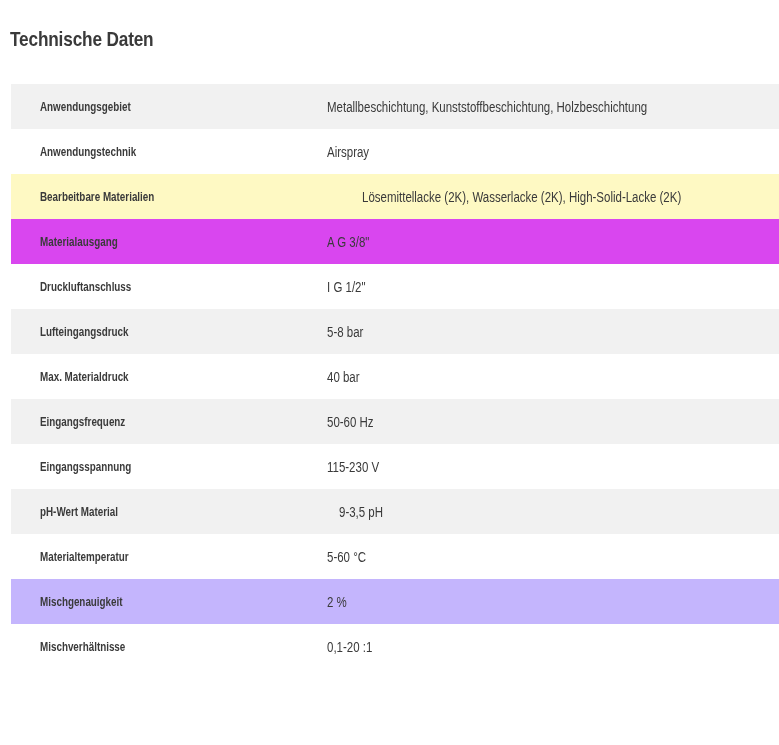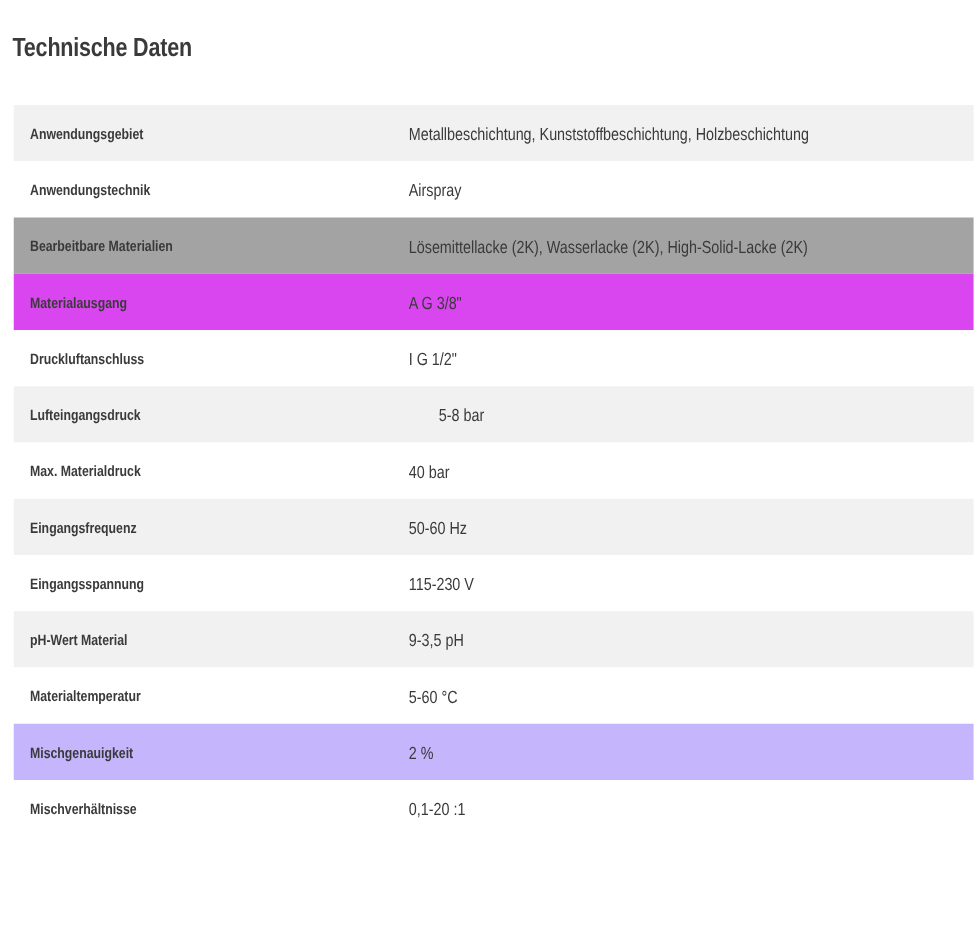--- a/index.html
+++ b/index.html
@@ -46,21 +46,21 @@
     background: #f1f1f1;
   }
   .cell {
     font-size: 12px;
     color: #3a3a3a;
     line-height: 1;
   }
   .cell.label {
     box-sizing: border-box;
     width: 316px;
-    padding-left: 13px;
+    padding-left: 29px;
     font-weight: bold;
     flex: 0 0 316px;
   }
   .cell.value {
     flex: 1 1 auto;
     font-size: 14px;
   }
 </style>
 </head>
 <body>
@@ -69,49 +69,49 @@
 
 <div class="spec-table">
     <div class="row alt" style="background: rgb(241, 241, 241);">
       <div class="cell label"><span class="squeeze">Anwendungsgebiet</span></div>
       <div class="cell value"><span class="squeeze">Metallbeschichtung, Kunststoffbeschichtung, Holzbeschichtung</span></div>
     </div>
     <div class="row">
       <div class="cell label"><span class="squeeze">Anwendungstechnik</span></div>
       <div class="cell value"><span class="squeeze">Airspray</span></div>
     </div>
-    <div class="row alt" style="background: #a3a3a3;">
+    <div class="row alt" style="background: #fef9c3; gap: 35px;">
       <div class="cell label"><span class="squeeze">Bearbeitbare Materialien</span></div>
       <div class="cell value"><span class="squeeze">Lösemittellacke (2K), Wasserlacke (2K), High-Solid-Lacke (2K)</span></div>
     </div>
     <div class="row alt" style="background: #d946ef;">
       <div class="cell label"><span class="squeeze">Materialausgang</span></div>
       <div class="cell value"><span class="squeeze">A G 3/8"</span></div>
     </div>
     <div class="row">
       <div class="cell label"><span class="squeeze">Druckluftanschluss</span></div>
       <div class="cell value"><span class="squeeze">I G 1/2"</span></div>
     </div>
-    <div class="row alt" style="background: rgb(241, 241, 241); gap: 24px;">
+    <div class="row alt" style="background: rgb(241, 241, 241);">
       <div class="cell label"><span class="squeeze">Lufteingangsdruck</span></div>
       <div class="cell value"><span class="squeeze">5-8 bar</span></div>
     </div>
     <div class="row">
       <div class="cell label"><span class="squeeze">Max. Materialdruck</span></div>
       <div class="cell value"><span class="squeeze">40 bar</span></div>
     </div>
     <div class="row alt" style="background: rgb(241, 241, 241);">
       <div class="cell label"><span class="squeeze">Eingangsfrequenz</span></div>
       <div class="cell value"><span class="squeeze">50-60 Hz</span></div>
     </div>
     <div class="row">
       <div class="cell label"><span class="squeeze">Eingangsspannung</span></div>
       <div class="cell value"><span class="squeeze">115-230 V</span></div>
     </div>
-    <div class="row alt" style="background: rgb(241, 241, 241);">
+    <div class="row alt" style="background: rgb(241, 241, 241); gap: 12px;">
       <div class="cell label"><span class="squeeze">pH-Wert Material</span></div>
       <div class="cell value"><span class="squeeze">9-3,5 pH</span></div>
     </div>
     <div class="row">
       <div class="cell label"><span class="squeeze">Materialtemperatur</span></div>
       <div class="cell value"><span class="squeeze">5-60 °C</span></div>
     </div>
     <div class="row alt" style="background: #c4b5fd;">
       <div class="cell label"><span class="squeeze">Mischgenauigkeit</span></div>
       <div class="cell value"><span class="squeeze">2 %</span></div>

